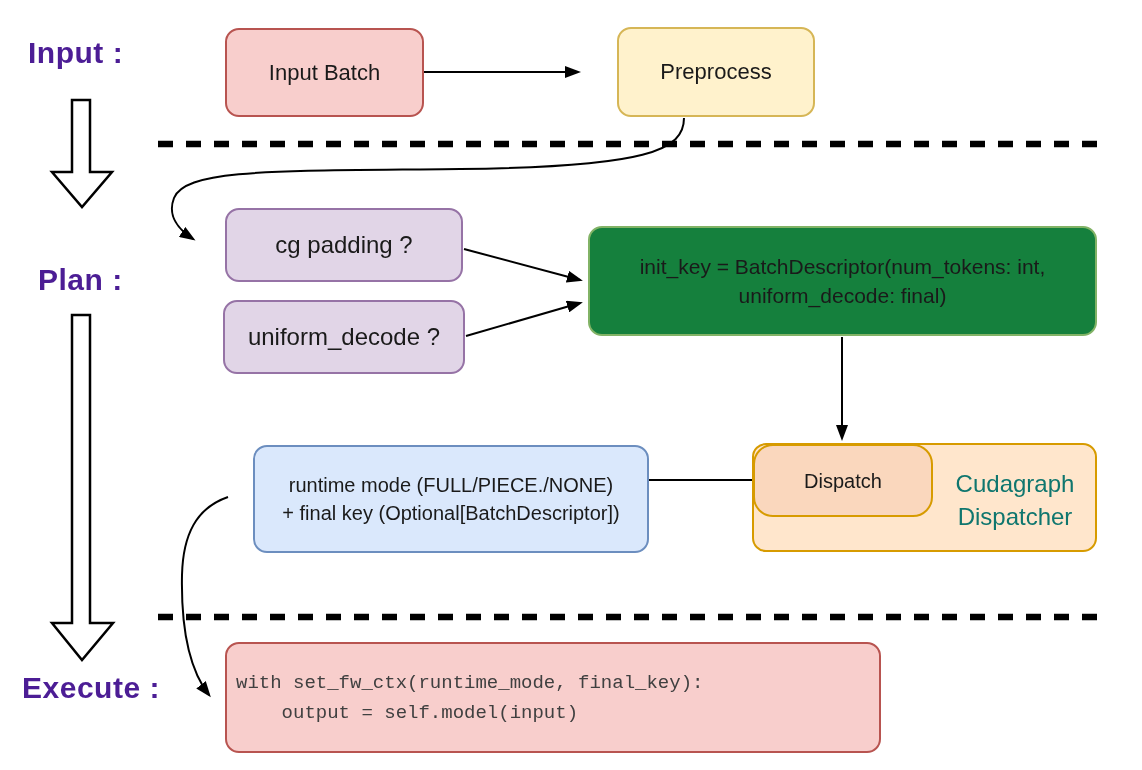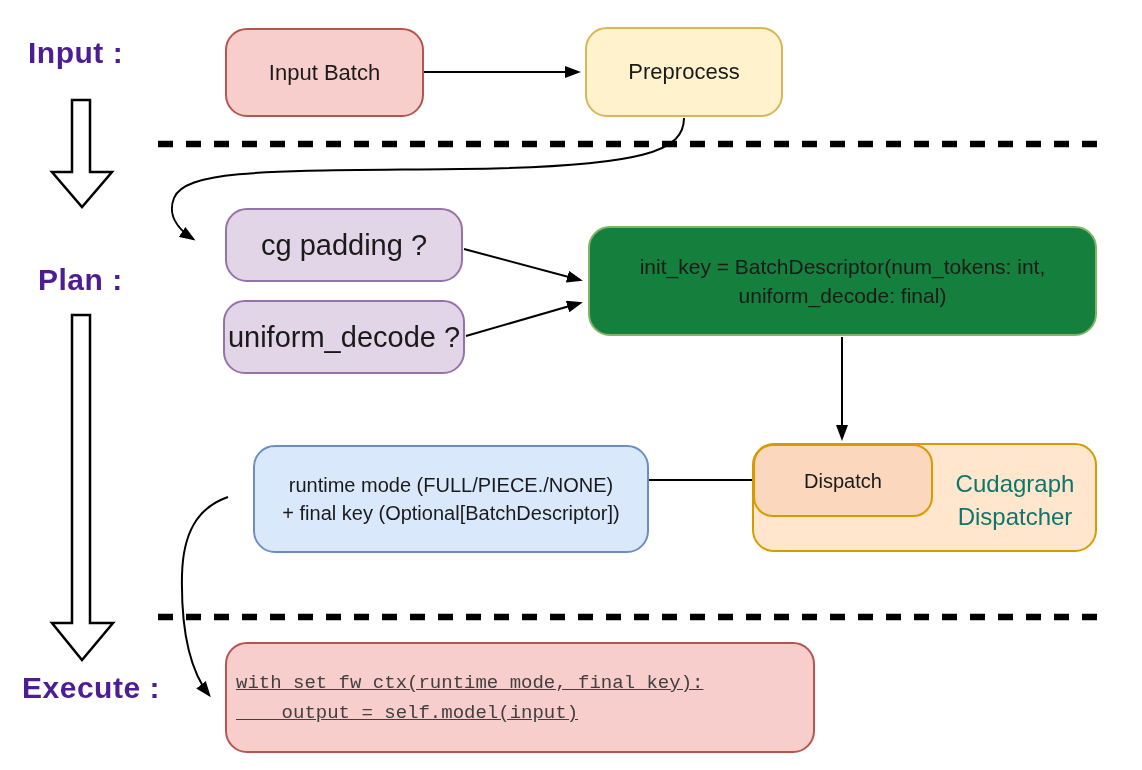--- a/index.html
+++ b/index.html
@@ -6,34 +6,34 @@
   #canvas{
     position:relative;width:1142px;height:770px;background:#ffffff;
     font-family:"Liberation Sans",sans-serif;overflow:hidden;
   }
   #wires{position:absolute;left:0;top:0;width:1142px;height:770px;}
   .stage-label{
     position:absolute;font-size:30px;font-weight:bold;color:#4c1d95;
     white-space:nowrap;letter-spacing:0.5px;
   }
   .node{
-    position:absolute;box-sizing:border-box;border:2px solid #000;border-radius:22px;
+    position:absolute;box-sizing:border-box;border:2px solid #000;border-radius:14px;
     display:flex;align-items:center;justify-content:center;flex-direction:column;
     color:#1a1a1a;text-align:center;
   }
   .node .ln{white-space:nowrap;}
   .red   {background:#F8CECC;border-color:#B85450;}
   .yellow{background:#FFF2CC;border-color:#D6B656;}
   .purple{background:#E1D5E7;border-color:#9673A6;}
   .green {background:#15803d;border-color:#82B366;}
   .orange{background:#FFE6CC;border-color:#D79B00;}
   .orange-inner{background:#FAD7BD;border-color:#D79B00;border-radius:20px;}
   .blue  {background:#DAE8FC;border-color:#6C8EBF;margin-left:26px;}
   .fs22{font-size:22px;}
-  .fs23{font-size:29px;}
+  .fs23{font-size:24px;}
   .fs21{font-size:21px;line-height:29px;}
   .fs20{font-size:20px;line-height:28px;}
   .fs24{font-size:24px;line-height:33px;}
   .code{
     font-family:"Liberation Mono","DejaVu Sans Mono",monospace;
     font-size:19px;line-height:30px;color:#404040;
     align-items:flex-start;justify-content:center;text-align:left;
     padding-left:9px;
   }
   .code .ln{white-space:pre;}
@@ -69,21 +69,21 @@
     <path d="M 228 497 C 196 508 183 535 182 575 C 181 625 188 668 209 695" fill="none" stroke="#000000" stroke-width="2" marker-end="url(#ah)"></path>
   </svg>
 
   <div class="stage-label" style="left:28px;top:36px;">Input :</div>
   <div class="stage-label" style="left:38px;top:235px;margin-top:28px;">Plan :</div>
   <div class="stage-label" style="left:22px;top:671px;">Execute :</div>
 
   <div class="node red fs22" style="left:225px;top:28px;width:199px;height:89px;">
     <span class="ln">Input Batch</span>
   </div>
-  <div class="node yellow fs22" style="left:585px;top:27px;width:198px;height:90px;">
+  <div class="node yellow fs22" style="left:617px;top:27px;width:198px;height:90px;">
     <span class="ln">Preprocess</span>
   </div>
 
   <div class="node purple fs23" style="left:225px;top:208px;width:238px;height:74px;">
     <span class="ln">cg padding ?</span>
   </div>
   <div class="node purple fs23" style="left:223px;top:300px;width:242px;height:74px;">
     <span class="ln">uniform_decode ?</span>
   </div>
   <div class="node green fs21" style="left:588px;top:226px;width:509px;height:110px;">
@@ -98,18 +98,18 @@
   </div>
   <div class="node orange-inner fs20" style="left:753px;top:444px;width:180px;height:73px;">
     <span class="ln">Dispatch</span>
   </div>
 
   <div class="node blue fs20" style="left:227px;top:445px;width:396px;height:108px;">
     <span class="ln">runtime mode (FULL/PIECE./NONE)</span>
     <span class="ln">+ final key (Optional[BatchDescriptor])</span>
   </div>
 
-  <div class="node red code" style="left:225px;top:642px;width:590px;height:111px;text-decoration:underline;">
+  <div class="node red code" style="left:225px;top:642px;width:656px;height:111px;">
     <span class="ln">with set_fw_ctx(runtime_mode, final_key):</span>
     <span class="ln">    output = self.model(input)</span>
   </div>
 
 </div>
 
 </body></html>

